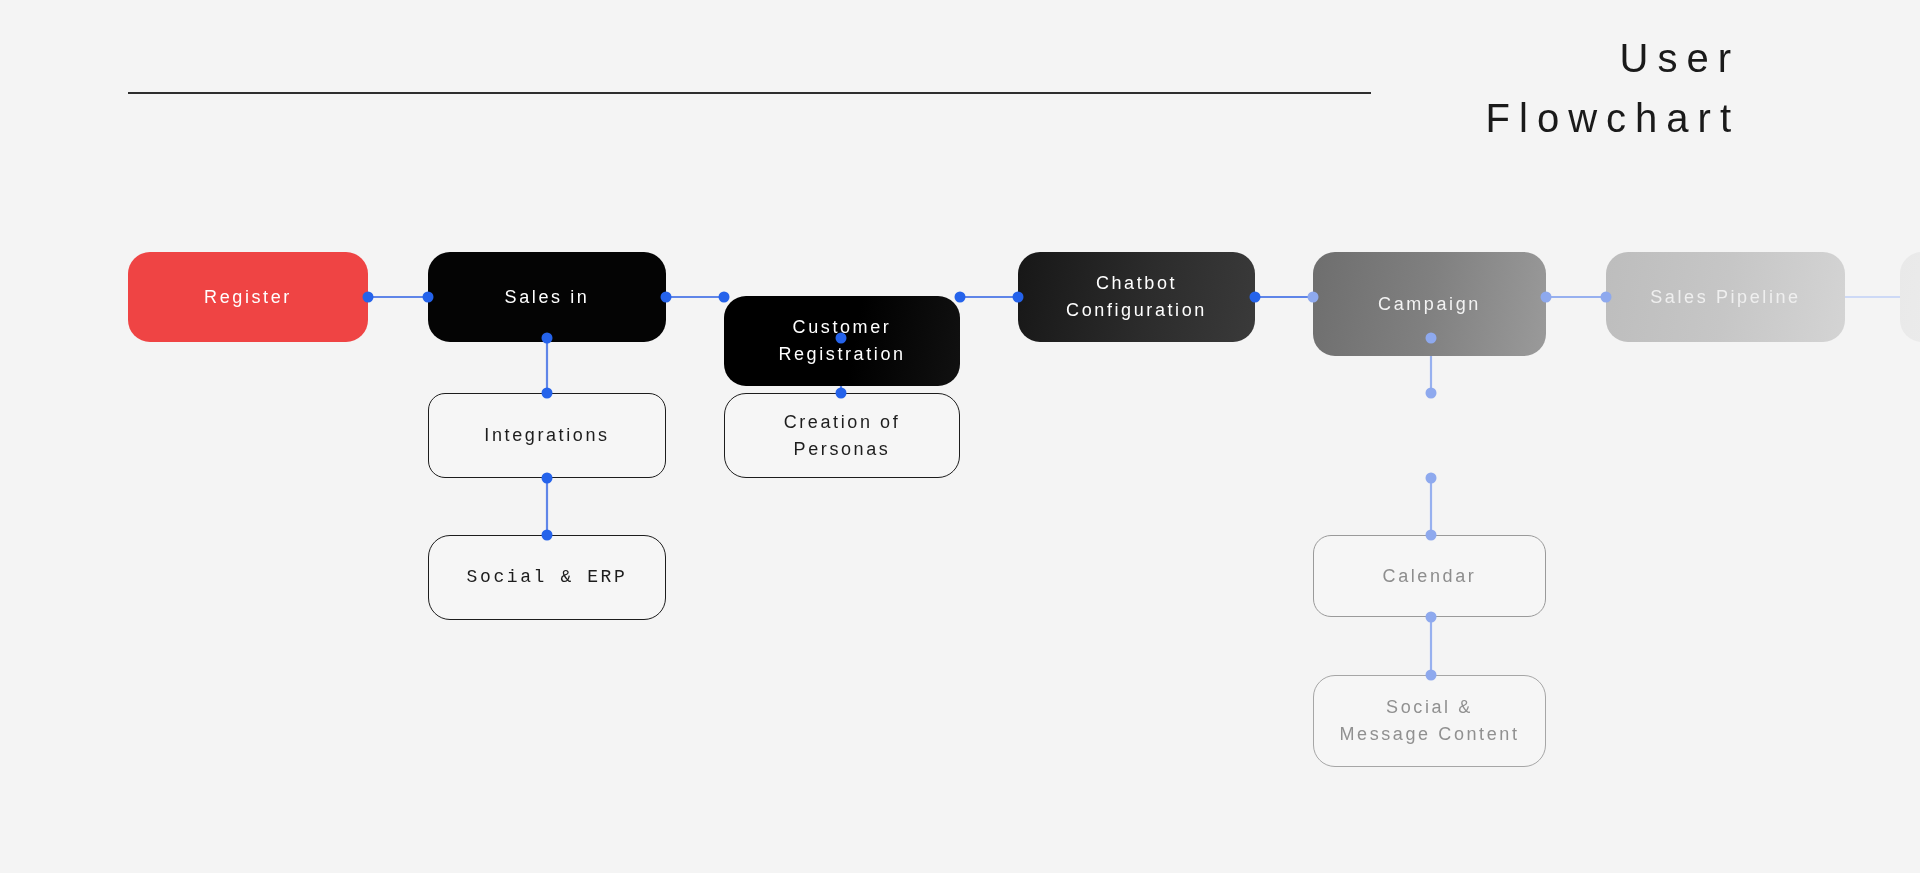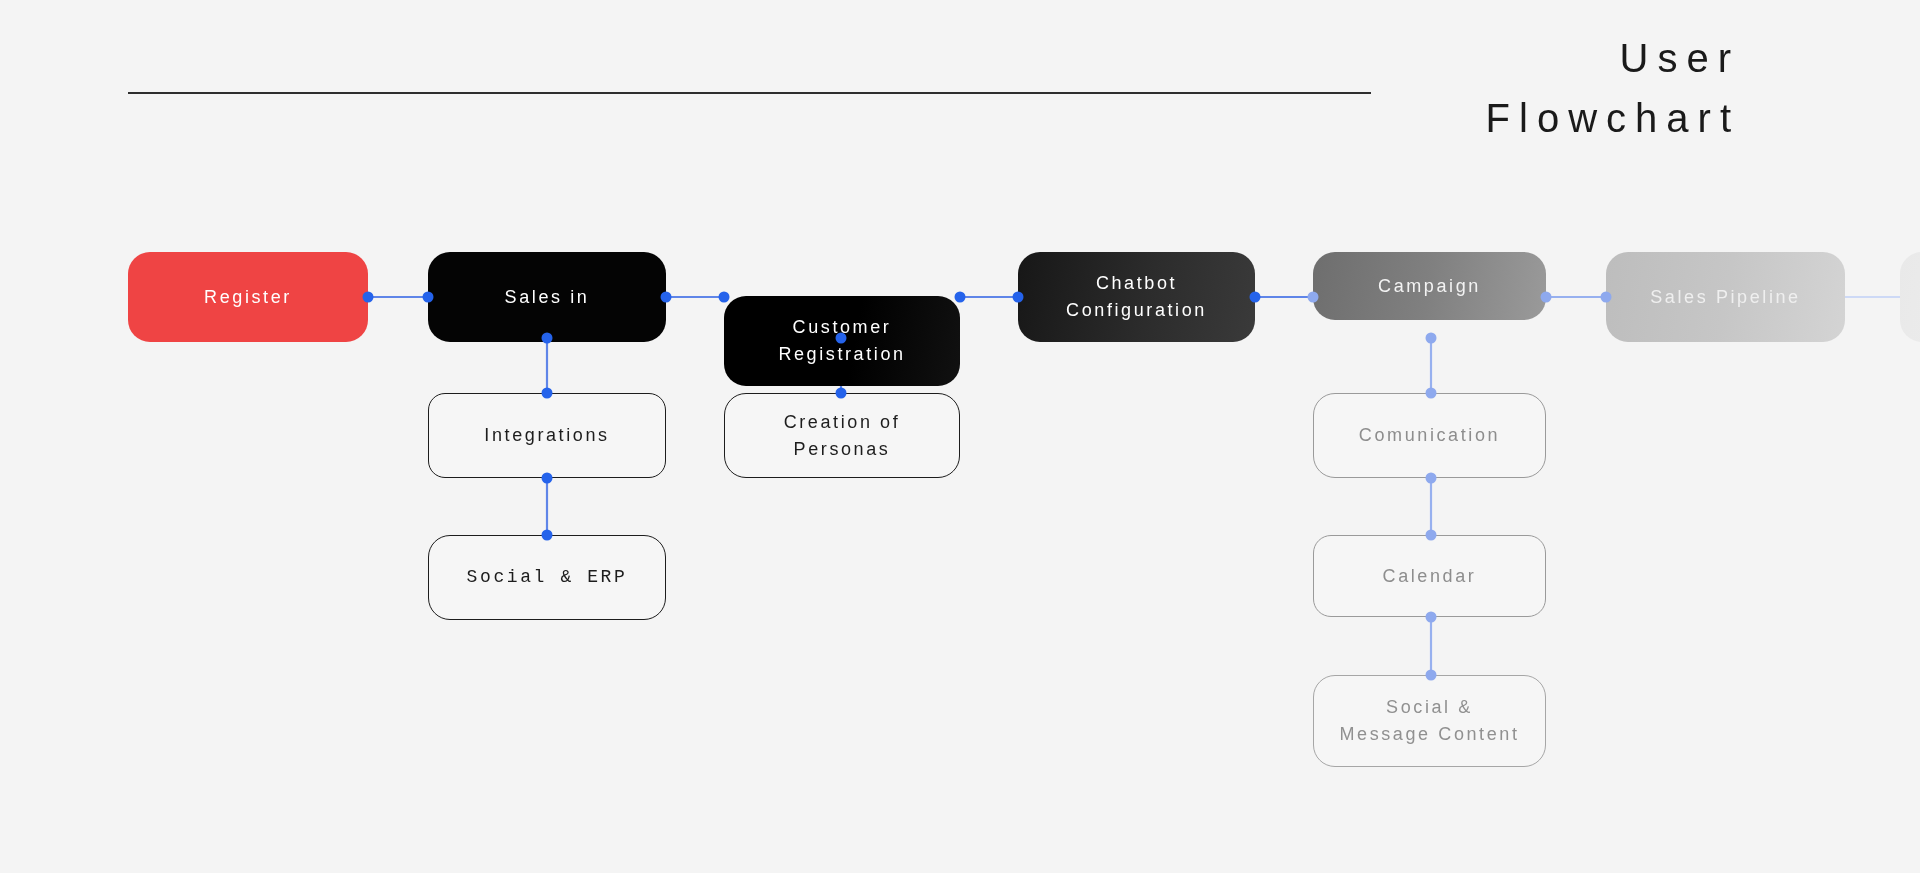--- a/index.html
+++ b/index.html
@@ -131,21 +131,21 @@
   <div class="node solid n-customer" style="left:724px; top:252px; width:236px; height:90px;margin-top:44px;">
     <span>Customer
 Registration</span>
   </div>
 
   <div class="node solid n-chatbot" style="left:1018px; top:252px; width:237px; height:90px;">
     <span>Chatbot
 Configuration</span>
   </div>
 
-  <div class="node solid n-campaign" style="left:1313px; top:252px; width:233px; height:68px;">
+  <div class="node solid n-campaign" style="left:1313px; top:252px; width:233px; height:104px;">
     <span>Campaign</span>
   </div>
 
   <div class="node solid n-pipeline" style="left:1606px; top:252px; width:239px; height:90px;">
     <span>Sales Pipeline</span>
   </div>
 
   <div class="node solid n-ghost" style="left:1900px; top:252px; width:140px; height:90px;">
     <span></span>
   </div>
@@ -156,23 +156,20 @@
 
   <div class="node outline" style="left:724px; top:393px; width:236px; height:85px;justify-content:center;">
     <span>Creation of
 Personas</span>
   </div>
 
   <div class="node outline" style="left:428px; top:535px; width:238px; height:85px;font-family:Liberation Mono, monospace;">
     <span>Social &amp; ERP</span>
   </div>
 
-  <div class="node outline faded" style="left:1313px; top:393px; width:233px; height:85px;">
-    <span>Comunication</span>
-  </div>
 
   <div class="node outline faded" style="left:1313px; top:535px; width:233px; height:82px;border-radius:18px;">
     <span>Calendar</span>
   </div>
 
   <div class="node outline faded2" style="left:1313px; top:675px; width:233px; height:92px;">
     <span>Social &amp;
 Message Content</span>
   </div>
 

